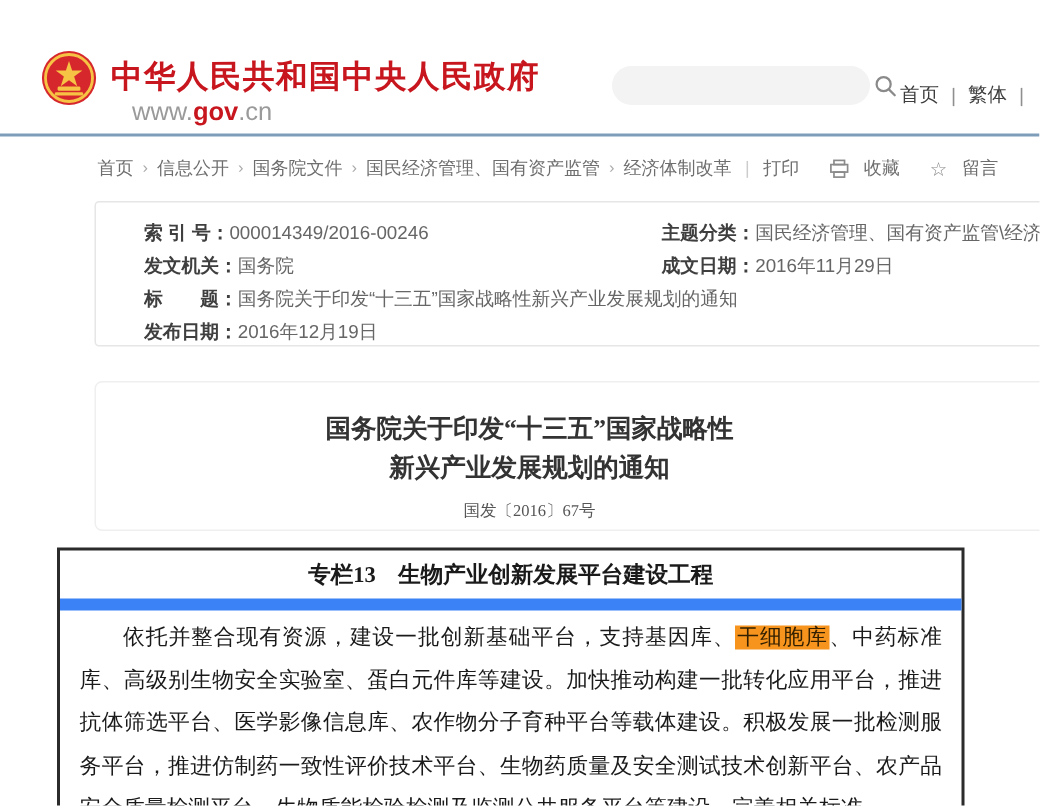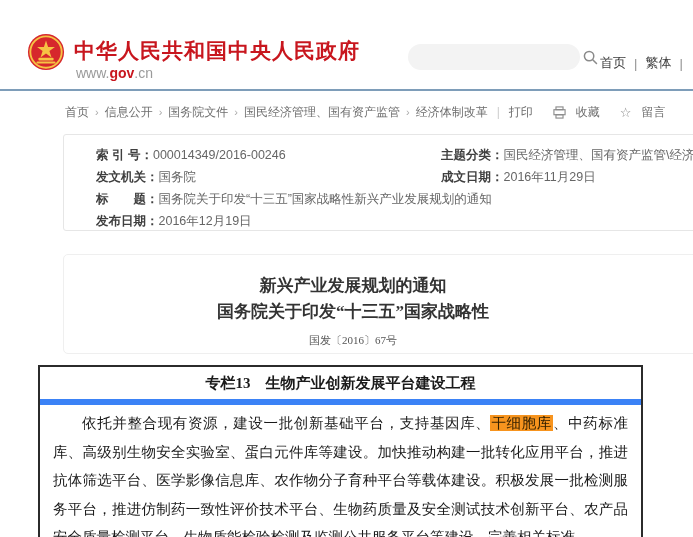--- a/index.html
+++ b/index.html
@@ -6,21 +6,21 @@
   html,body { width:693px; height:537px; background:#fff; overflow:hidden;
     font-family:"Liberation Sans", sans-serif; }
   .page { position:relative; width:588px; height:537px; background:#fff;margin-top:16px; }
 
   
   .site-header { position:absolute; top:0; left:0; width:693px; height:73px; background:#fff; }
   .blue-divider { position:absolute; top:73px; left:0; width:693px; height:2px; background:#7e9db9; }
   .emblem { position:absolute; left:27px; top:17px; width:38px; height:38px; }
   .site-title { position:absolute; left:74px; top:21px; font-size:21px; font-weight:bold;
     color:#c8161e; letter-spacing:1px; white-space:nowrap; }
-  .site-url { position:absolute; left:76px; top:49px; font-size:14px; color:#9a9a9a; }
+  .site-url { position:absolute; left:88px; top:49px; font-size:17px; color:#9a9a9a; }
   .site-url .gov { color:#c8161e; font-weight:bold; }
   .search-box { position:absolute; left:408px; top:28px; width:172px; height:26px;
     background:#f3f3f3; border-radius:13px; display:flex; align-items:center; }
   .search-input { flex:1; height:100%; border:none; outline:none; background:transparent;
     padding:0 6px 0 14px; font-size:12px; color:#555; }
   .search-icon { margin-right:10px; flex:0 0 auto; cursor:pointer; }
   .top-nav { position:absolute; left:600px; top:38px; font-size:13px; color:#3d3d3d;
     white-space:nowrap; display:flex; gap:8px; align-items:center; }
   .top-nav a { color:#3d3d3d; text-decoration:none; cursor:pointer; }
   .top-nav .pipe { color:#8f8f8f; }
@@ -52,21 +52,21 @@
     background:#fff; border:1px solid #efefef; border-radius:5px; text-align:center;
     padding:18px 90px 0 30px; }
   .doc-title { font-family:"Liberation Serif", serif; font-weight:bold; font-size:17px;
     color:#333; line-height:26px; }
   .doc-number { font-family:"Liberation Serif", serif; font-size:11px; color:#555; margin-top:8px; }
 
   
   .column-box { position:absolute; left:38px; top:349px; width:605px; height:183px;
     background:#fff; border:2px solid #2b2b2b; }
   .column-heading { font-family:"Liberation Serif", serif; font-weight:bold; font-size:15px;
-    color:#1a1a1a; text-align:center; padding:7px 0 6px; border-bottom:6px solid #3b82f6; }
+    color:#1a1a1a; text-align:center; padding:7px 0 6px; border-bottom:8px solid #3b82f6; }
   .column-body { font-family:"Liberation Serif", serif; font-size:14.5px; color:#1a1a1a;
     line-height:28.5px; text-align:justify; text-indent:2em; padding:4px 13px 0 13px; }
   .column-body mark { background:#f7941e; color:#332000; padding:0 1px; }
 </style>
 </head>
 <body>
 
 <div class="page">
 
   <header class="site-header">
@@ -154,22 +154,22 @@
     </div>
     <div class="meta-row">
       <div class="meta-cell">
         <span class="meta-label">发布日期：</span><span class="meta-value">2016年12月19日</span>
       </div>
     </div>
   </section>
 
   <section class="doc-box">
     <div class="doc-title">
+      <div>国务院关于印发“十三五”国家战略性</div>
       <div>新兴产业发展规划的通知</div>
-      <div>国务院关于印发“十三五”国家战略性</div>
     </div>
     <div class="doc-number">国发〔2016〕67号</div>
   </section>
 
   <section class="column-box">
     <div class="column-heading">专栏13　生物产业创新发展平台建设工程</div>
     <p class="column-body"><span>依托并整合现有资源，建设一批创新基础平台，支持基因库、</span><mark>干细胞库</mark><span>、中药标准库、高级别生物安全实验室、蛋白元件库等建设。加快推动构建一批转化应用平台，推进抗体筛选平台、医学影像信息库、农作物分子育种平台等载体建设。积极发展一批检测服务平台，推进仿制药一致性评价技术平台、生物药质量及安全测试技术创新平台、农产品安全质量检测平台、生物质能检验检测及监测公共服务平台等建设，完善相关标准。</span></p>
   </section>
 
 </div>

